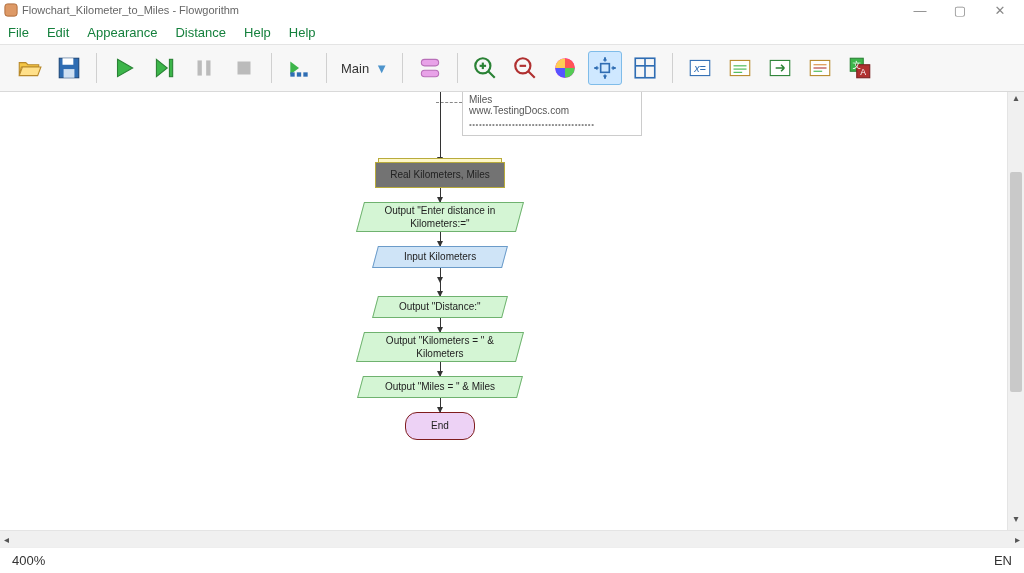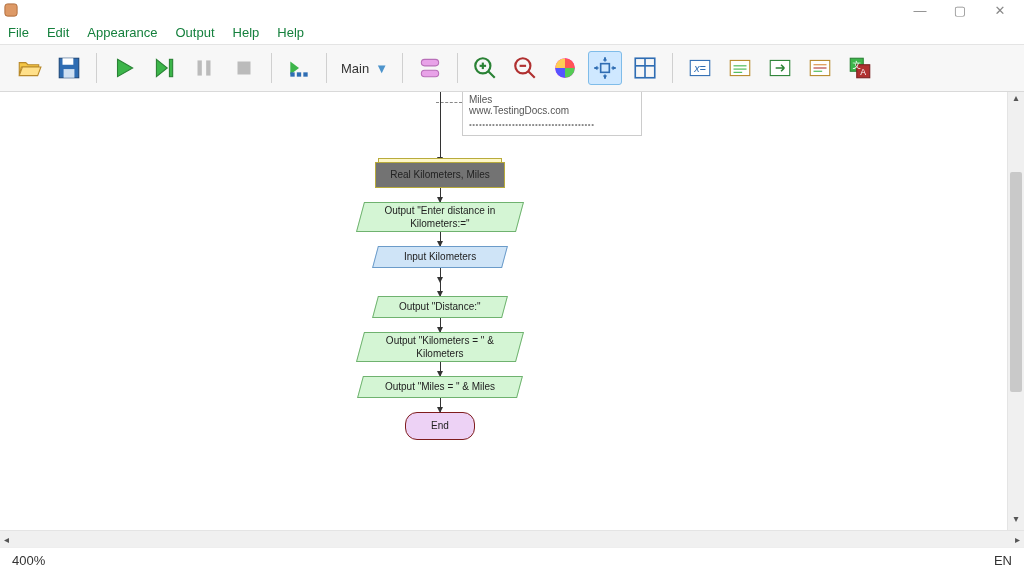--- a/index.html
+++ b/index.html
@@ -52,31 +52,32 @@
   .dash-line { position: absolute; left: 436px; top: 10px; width: 26px; border-top: 1px dashed #888; }
   svg.icon { width: 26px; height: 26px; }
 </style>
 </head>
 <body>
 
 <div class="titlebar">
   <svg class="app-icon" viewBox="0 0 16 16">
       <rect x="1" y="1" width="14" height="14" rx="3" fill="#d96" stroke="#a63"></rect>
     </svg>
+  <span>Flowchart_Kilometer_to_Miles - Flowgorithm</span>
   <div class="spacer"></div>
   <div class="win-btn">—</div>
   <div class="win-btn">▢</div>
   <div class="win-btn">✕</div>
 </div>
 
 <div class="menubar">
   <span>File</span>
   <span>Edit</span>
   <span>Appearance</span>
-  <span>Output</span>
+  <span>Distance</span>
   <span>Help</span>
   <span>Help</span>
 </div>
 
 <div class="toolbar">
   <div class="tb-btn">
       <svg class="icon" viewBox="0 0 24 24">
         <path d="M3 7h6l2 2h10v2H5l-2 8V7z" fill="#f4c645" stroke="#b8892a"></path>
         <path d="M3 19l3-8h17l-3 8H3z" fill="#ffe08a" stroke="#b8892a"></path>
       </svg>

